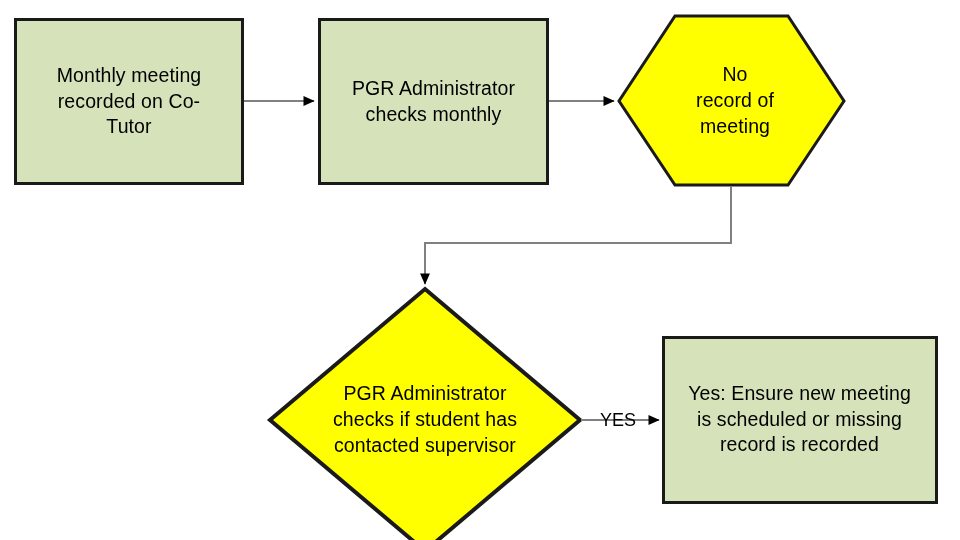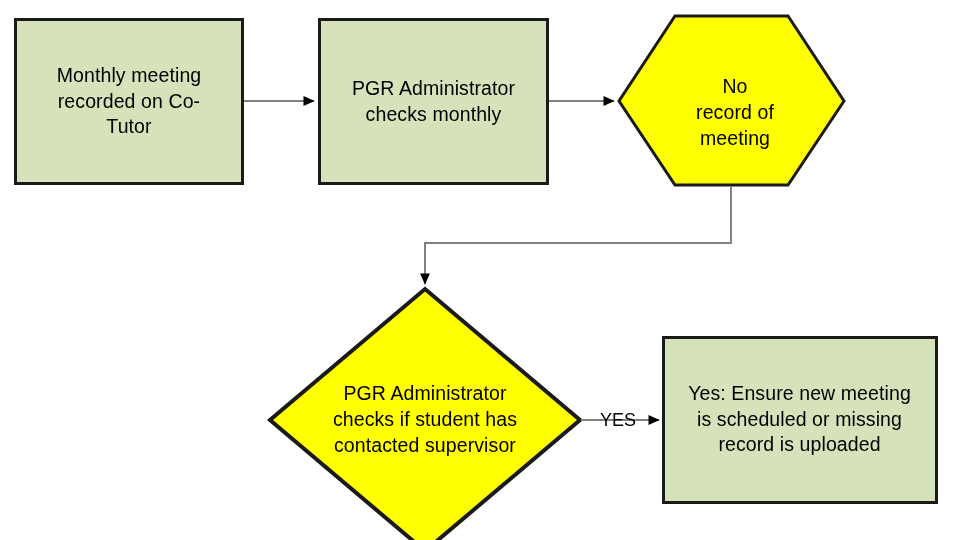--- a/index.html
+++ b/index.html
@@ -77,27 +77,27 @@
     <line x1="581" y1="420" x2="659" y2="420" stroke="#808080" stroke-width="2" marker-end="url(#arrow)"></line>
   </svg>
 
   <div class="node-label" style="left:24px; top:21px; width:210px; height:161px;">Monthly meeting
 recorded on Co-
 Tutor</div>
 
   <div class="node-label" style="left:328px; top:21px; width:211px; height:161px;">PGR Administrator
 checks monthly</div>
 
-  <div class="node-label" style="left:655px; top:32px; width:160px; height:162px;text-align:center;">No
+  <div class="node-label" style="left:655px; top:20px; width:160px; height:162px;text-align:center;">No
 record of
 meeting</div>
 
   <div class="node-label" style="left:290px; top:350px; width:270px; height:140px;">PGR Administrator
 checks if student has
 contacted supervisor</div>
 
   <div class="node-label" style="left:669px; top:339px; width:261px; height:161px;">Yes: Ensure new meeting
 is scheduled or missing
-record is uploaded</div>
+record is recorded</div>
 
   <div class="edge-label" style="left:597px; top:411px; width:42px;text-align:center;">YES</div>
 
 </div>
 
 </body></html>

